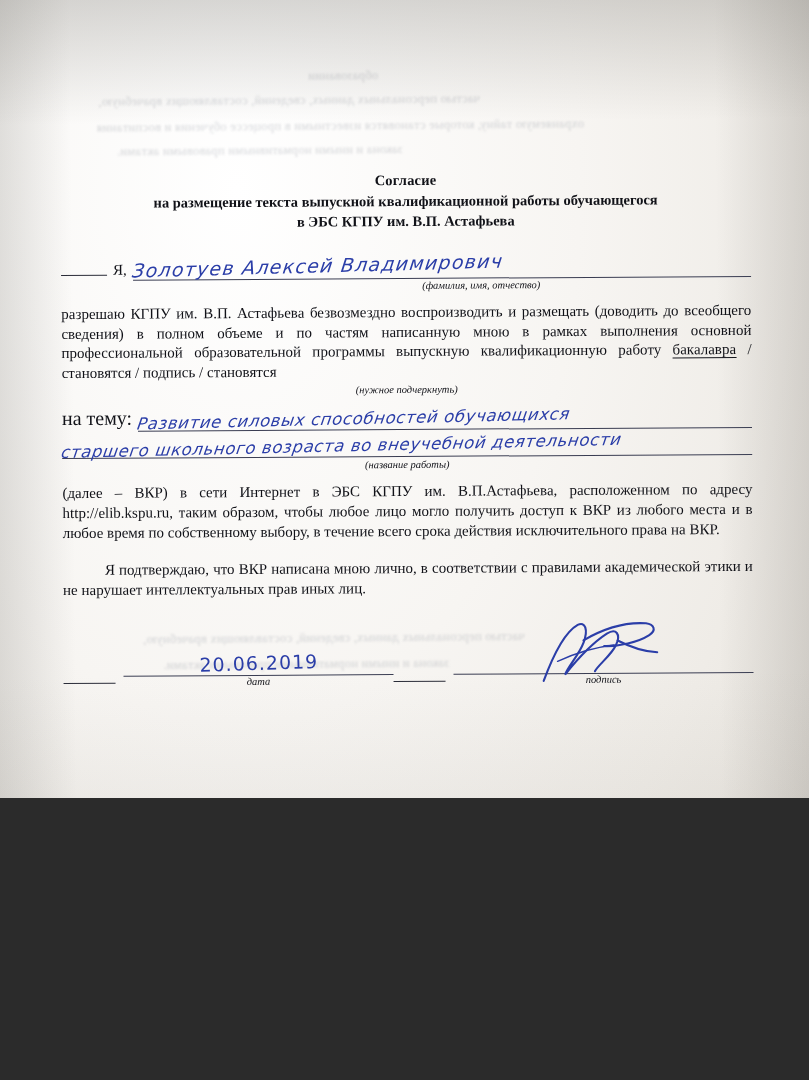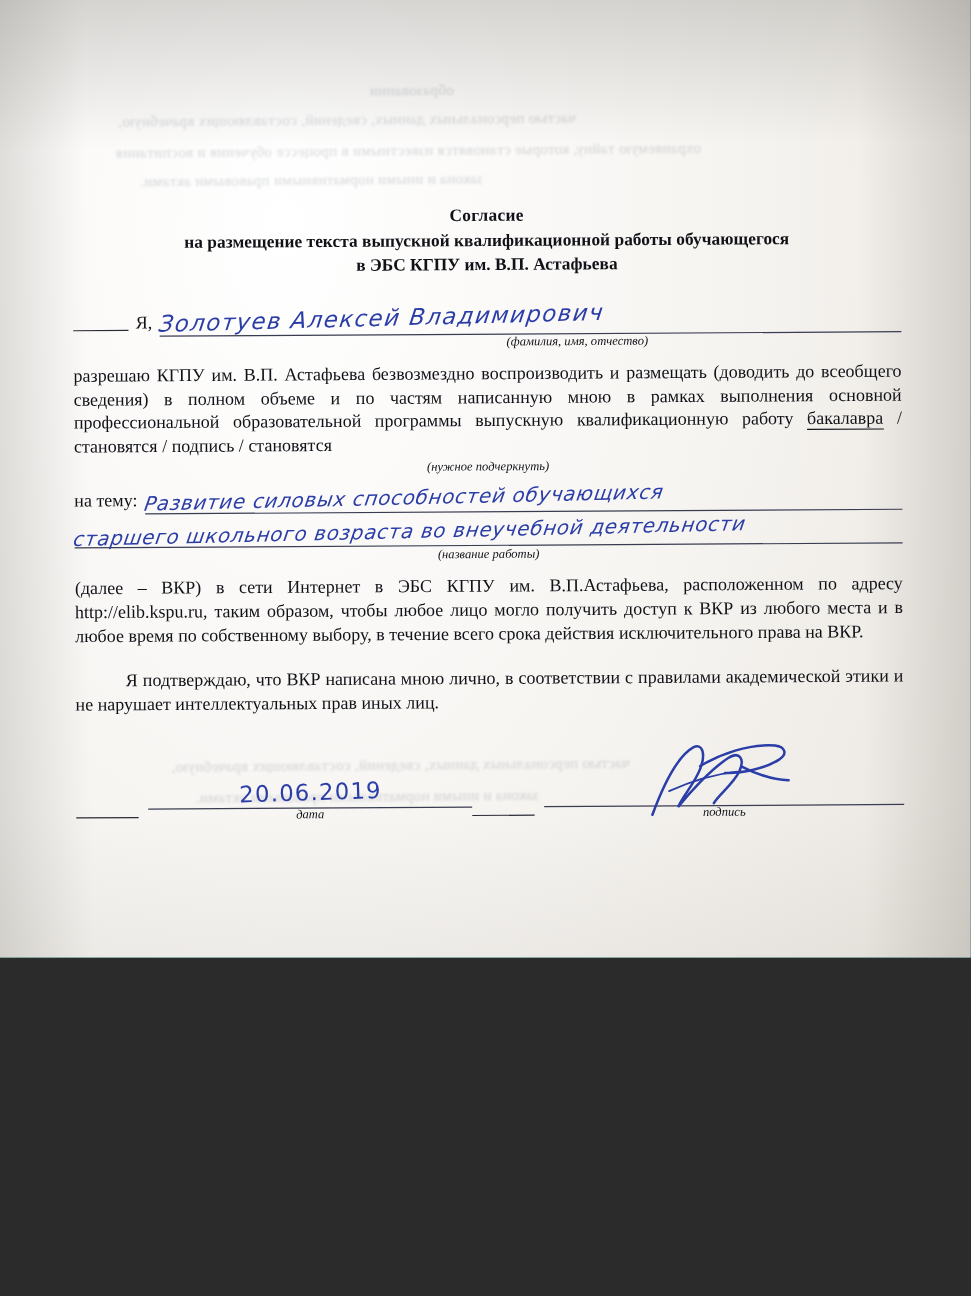--- a/index.html
+++ b/index.html
@@ -142,21 +142,21 @@
     margin-top: 2px;
   }
 
   .topic-block { margin-top: 10px; }
   .topic-row {
     display: flex;
     align-items: flex-end;
     gap: 6px;
   }
   .topic-label {
-    font-size: 15px;
+    font-size: 20px;
     white-space: nowrap;
     margin-bottom: 2px;
   }
   .topic-line {
     flex: 1;
     border-bottom: 1.4px solid #3a3d52;
     padding-bottom: 1px;
   }
   .topic-line2 {
     border-bottom: 1.4px solid #3a3d52;

